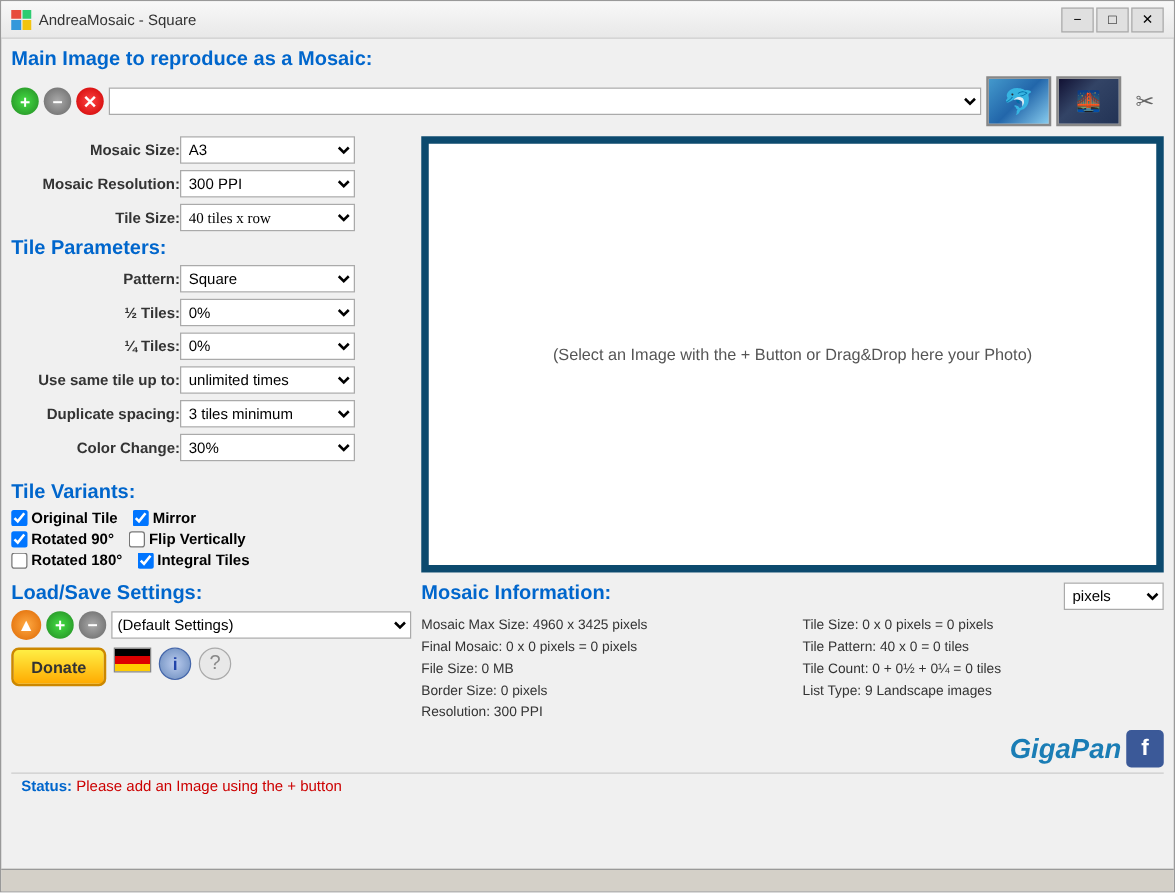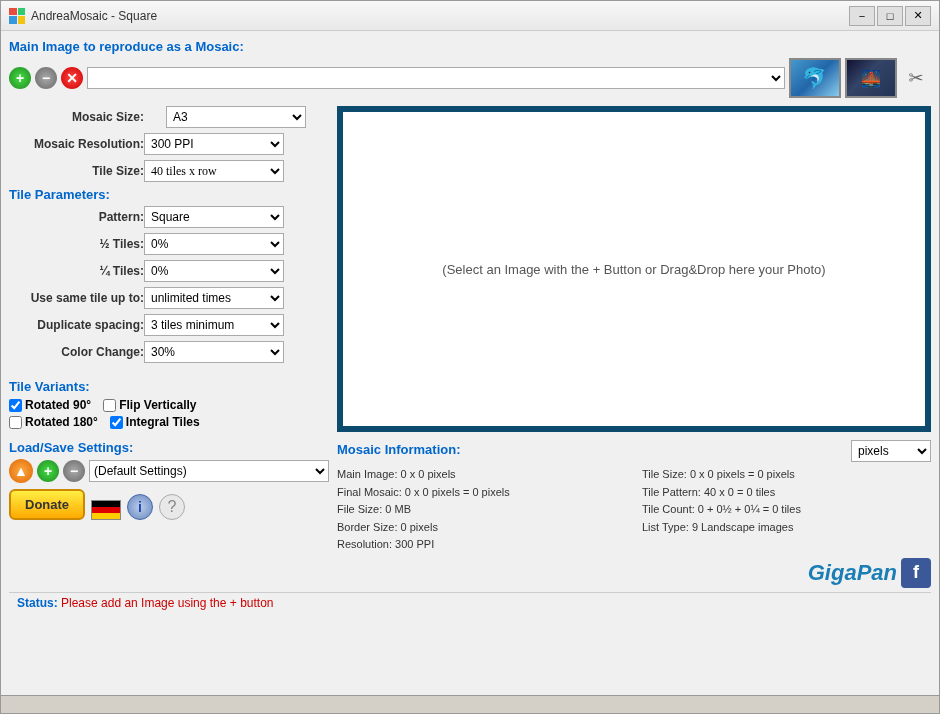--- a/index.html
+++ b/index.html
@@ -64,21 +64,21 @@
     .content {
       flex: 1;
       padding: 8px;
       display: flex;
       flex-direction: column;
       gap: 4px;
     }
     .section-title {
       color: #0066cc;
       font-weight: bold;
-      font-size: 13px;
+      font-size: 16px;
       margin-bottom: 4px;
     }
     .main-image-row {
       display: flex;
       align-items: center;
       gap: 4px;
       margin-bottom: 4px;
     }
     .icon-btn-green {
       width: 22px; height: 22px;
@@ -249,21 +249,21 @@
       border-radius: 6px;
       padding: 6px 14px;
       cursor: pointer;
       font-weight: bold;
       font-size: 13px;
       color: #333;
       font-family: 'Arial', sans-serif;
     }
     .bottom-icons {
       display: flex;
-      align-items: flex-end;
+      align-items: flex-start;
       gap: 6px;
       margin-top: 6px;
     }
     .flag-icon {
       width: 30px; height: 20px;
       background: linear-gradient(to bottom, #000 33%, #dd0000 33%, #dd0000 66%, #ffcc00 66%);
       border: 1px solid #888;
     }
     .info-icon {
       width: 26px; height: 26px;
@@ -372,21 +372,21 @@
       </div>
     </div>
 
     <div class="two-col">
 
       <div class="left-panel">
 
 
         <div class="form-row">
           <span class="form-label" style="width:135px;">Mosaic Size:</span>
-          <select class="form-select" style="width:140px;margin-left:22px;">
+          <select class="form-select" style="width:140px;">
             <option>A3</option>
             <option>A4</option><option>A2</option><option>A1</option>
           </select>
         </div>
 
         <div class="form-row">
           <span class="form-label" style="width:135px;">Mosaic Resolution:</span>
           <select class="form-select" style="width:140px;">
             <option>300 PPI</option>
             <option>150 PPI</option><option>72 PPI</option>
@@ -446,20 +446,30 @@
         <div class="form-row">
           <span class="form-label" style="width:135px;">Color Change:</span>
           <select class="form-select" style="width:140px;">
             <option>30%</option>
             <option>0%</option><option>10%</option><option>50%</option>
           </select>
         </div>
 
         <div class="tile-variants">
           <div class="section-title">Tile Variants:</div>
+          <div class="checkbox-row">
+            <label class="checkbox-item">
+              <input type="checkbox" checked="" style="">
+              <span>Original Tile</span>
+            </label>
+            <label class="checkbox-item">
+              <input type="checkbox" checked="" style="">
+              <span>Mirror</span>
+            </label>
+          </div>
           <div class="checkbox-row">
             <label class="checkbox-item">
               <input type="checkbox" checked="" style="">
               <span>Rotated 90°</span>
             </label>
             <label class="checkbox-item">
               <input type="checkbox" style="">
               <span>Flip Vertically</span>
             </label>
           </div>
@@ -505,21 +515,21 @@
       <div class="mosaic-info">
         <div style="display:flex; justify-content:space-between; align-items:center; margin-bottom:4px;">
           <span class="section-title">Mosaic Information:</span>
           <select class="form-select" style="width:80px;">
             <option>pixels</option>
             <option>cm</option><option>inches</option>
           </select>
         </div>
         <div class="info-grid">
           <div>
-            <div class="info-line">Main Image: 0 x 0 pixels</div>
+            <div class="info-line">Mosaic Max Size: 4960 x 3425 pixels</div>
             <div class="info-line">Final Mosaic: 0 x 0 pixels = 0 pixels</div>
             <div class="info-line">File Size: 0 MB</div>
             <div class="info-line">Border Size: 0 pixels</div>
             <div class="info-line">Resolution: 300 PPI</div>
           </div>
           <div>
             <div class="info-line">Tile Size: 0 x 0 pixels = 0 pixels</div>
             <div class="info-line">Tile Pattern: 40 x 0 = 0 tiles</div>
             <div class="info-line">Tile Count: 0 + 0½ + 0¼ = 0 tiles</div>
             <div class="info-line">List Type: 9 Landscape images</div>

